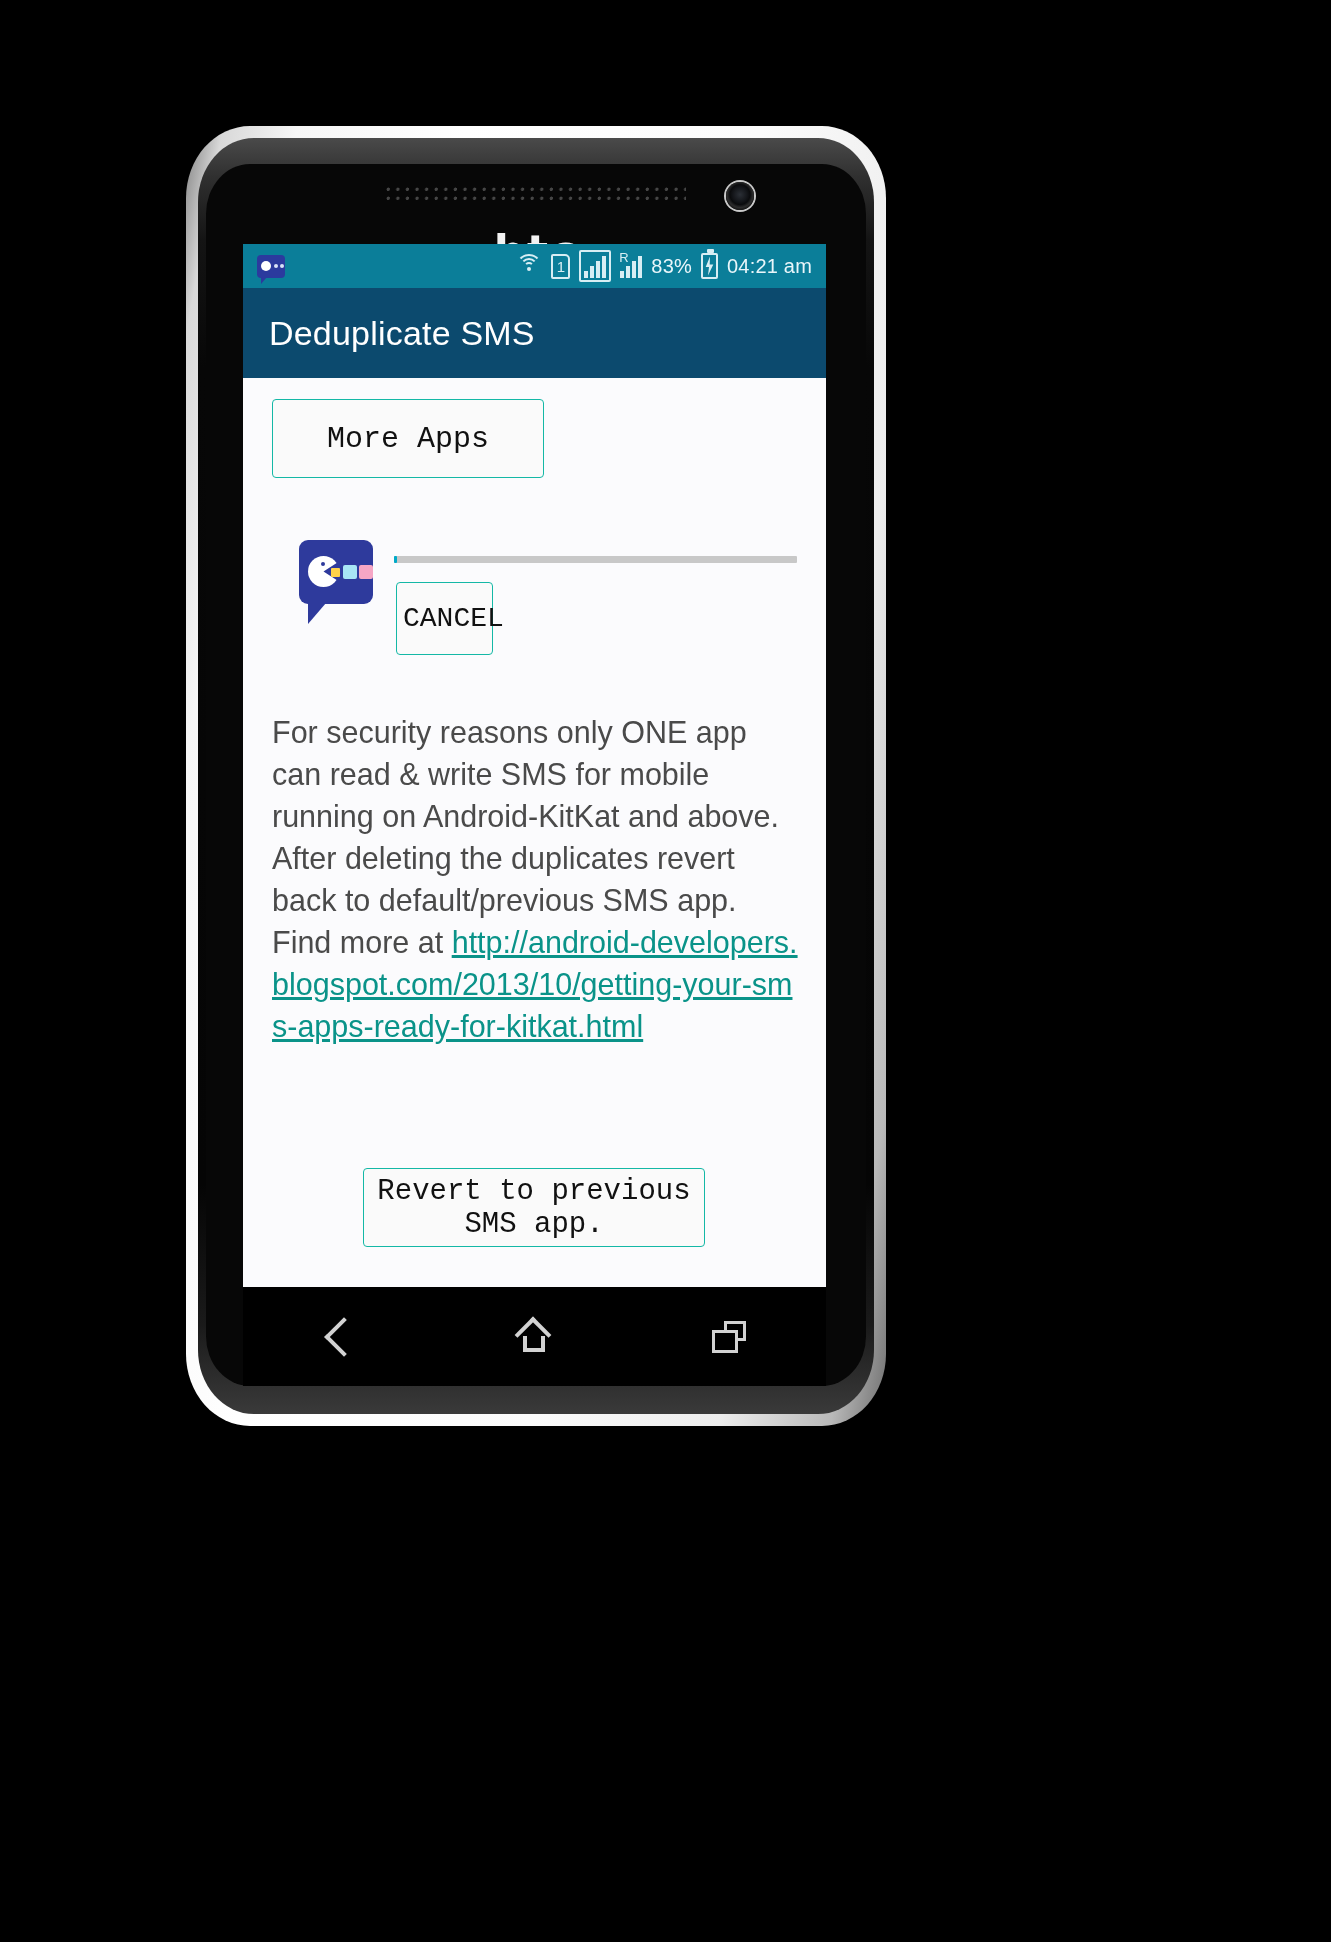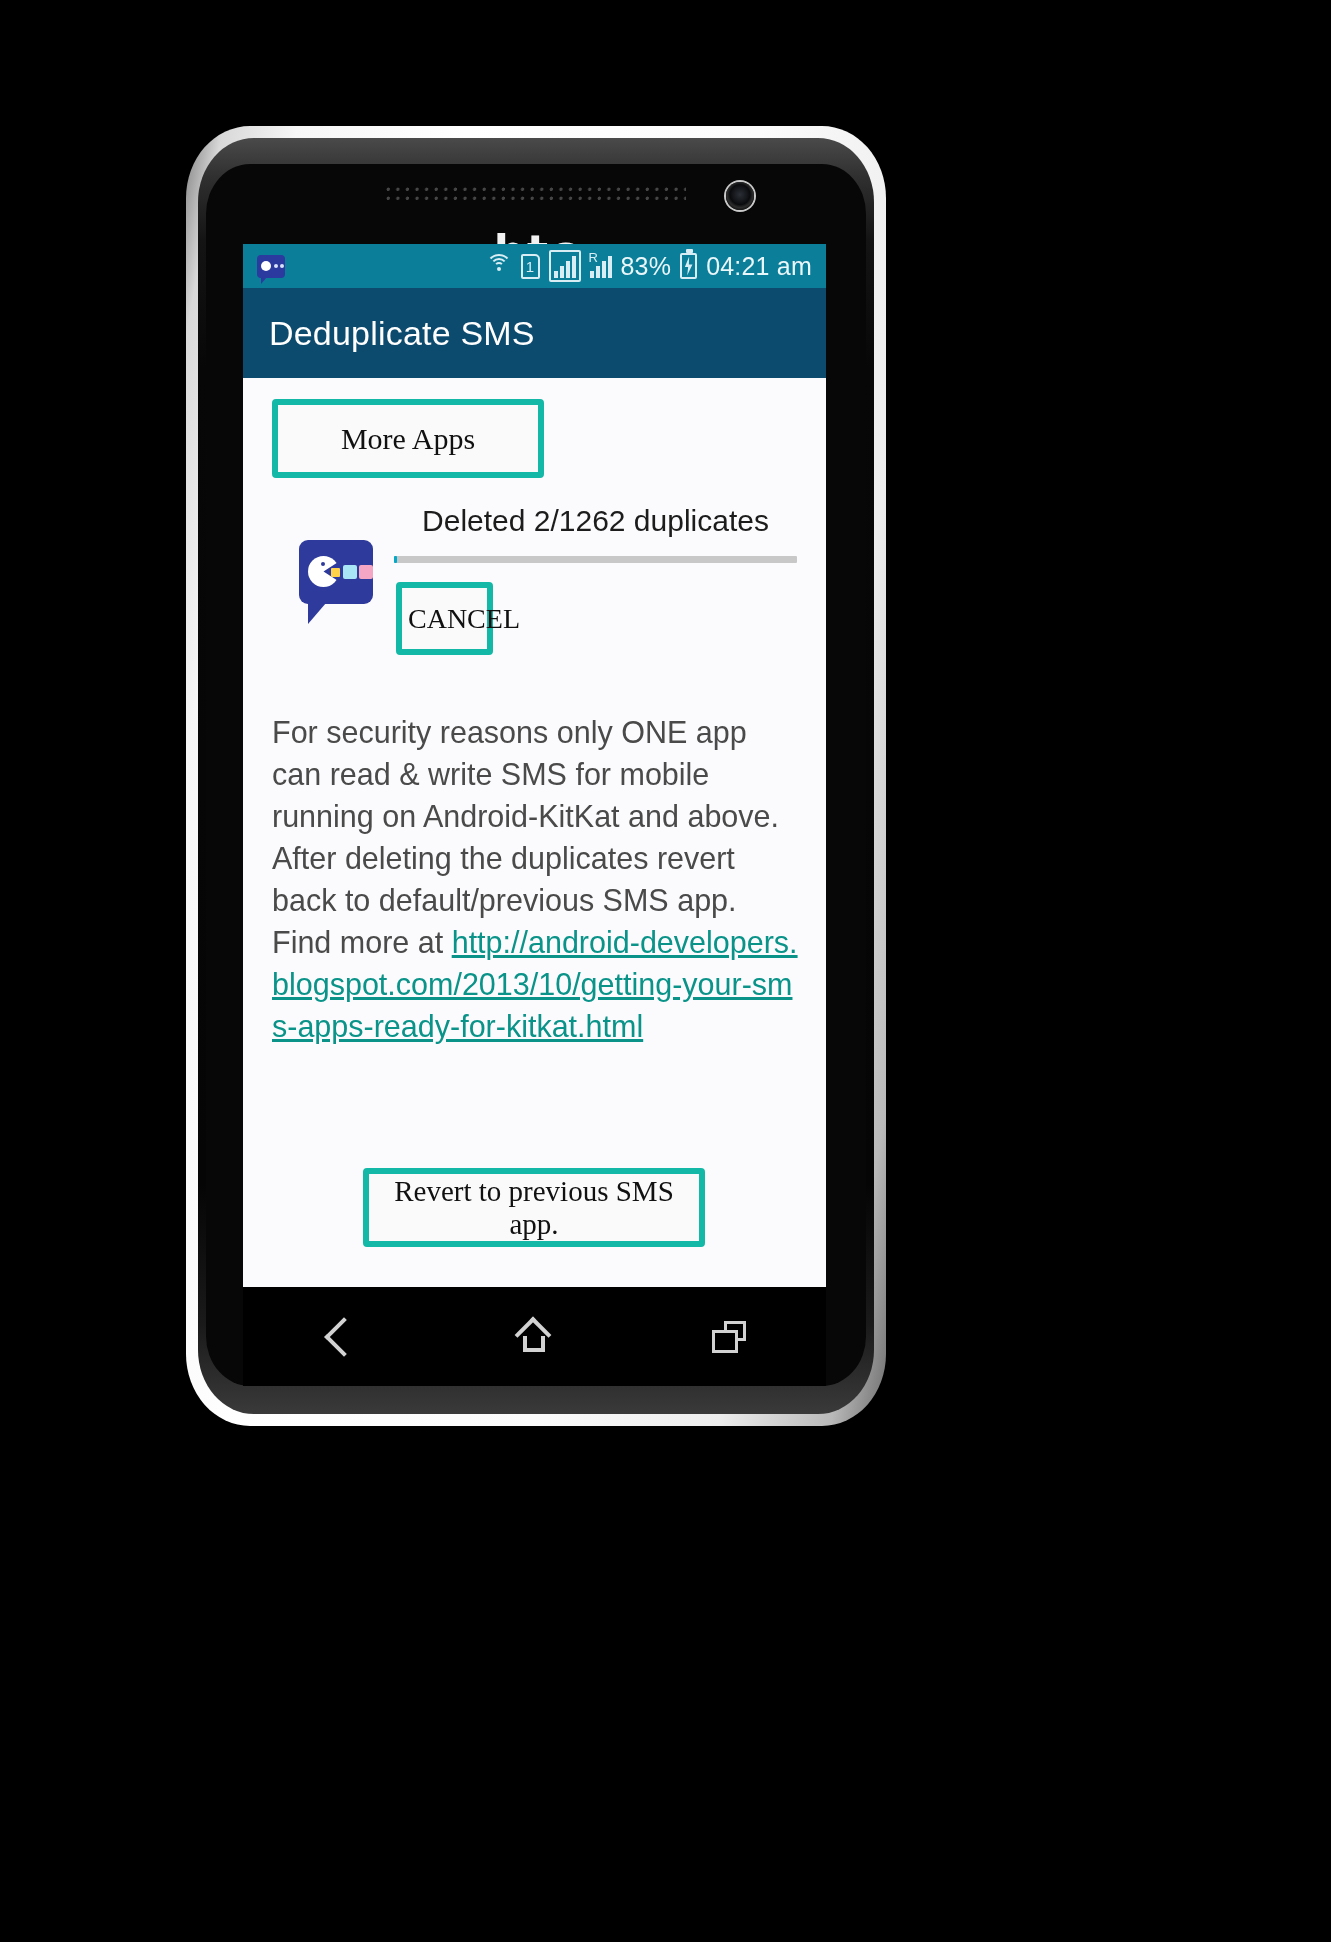--- a/index.html
+++ b/index.html
@@ -105,21 +105,21 @@
     display: flex;
     align-items: center;
     padding: 0 14px 0 14px;
     box-sizing: border-box;
   }
   .sb-left { display: flex; align-items: center; gap: 8px; }
   .sb-spacer { flex: 1; }
   .sb-right { display: flex; align-items: center; gap: 9px; }
   .sb-text {
     color: #e9f6fa;
-    font-size: 25px;
+    font-size: 20px;
     font-family: "Liberation Sans", sans-serif;
     letter-spacing: 0.2px;
     white-space: nowrap;
   }
 
   
   .mini-bubble {
     position: relative;
     width: 28px; height: 23px;
     background: #2b3a9e;
@@ -194,23 +194,23 @@
   
   .content {
     background: #fbfbfd;
     height: 909px;
     position: relative;
     box-sizing: border-box;
   }
 
   .btn-flat {
     background: #fafafa;
-    border: 6px solid #14b8a6;
+    border: 1px solid #14b8a6;
     border-radius: 4px;
-    font-family: Liberation Serif, serif;
+    font-family: Liberation Mono, monospace;
     color: #111111;
     box-sizing: border-box;
     cursor: pointer;
   }
 
   #more-apps-btn {
     position: absolute;
     left: 29px;
     top: 21px;
     width: 272px;
@@ -418,21 +418,20 @@
       <button class="btn-flat" id="more-apps-btn">More Apps</button>
 
       <div class="progress-block">
         <div class="app-icon-large">
           <div class="pac"></div>
           <div class="pac-eye"></div>
           <div class="pac-pellet"></div>
           <div class="sq sq-1"></div>
           <div class="sq sq-2"></div>
         </div>
-        <div class="progress-label">Deleted 2/1262 duplicates</div>
         <div class="progress-track">
           <div class="progress-fill" id="progress-fill" style="width: 0.8%;"></div>
         </div>
         <button class="btn-flat" id="cancel-btn">CANCEL</button>
       </div>
 
       <div class="body-text">
         <span>For security reasons only ONE app can read &amp; write SMS for mobile running on Android-KitKat and above. After deleting the duplicates revert back to default/previous SMS app. Find more at </span><a href="#">http://android-developers.blogspot.com/2013/10/getting-your-sms-apps-ready-for-kitkat.html</a>
       </div>
 

